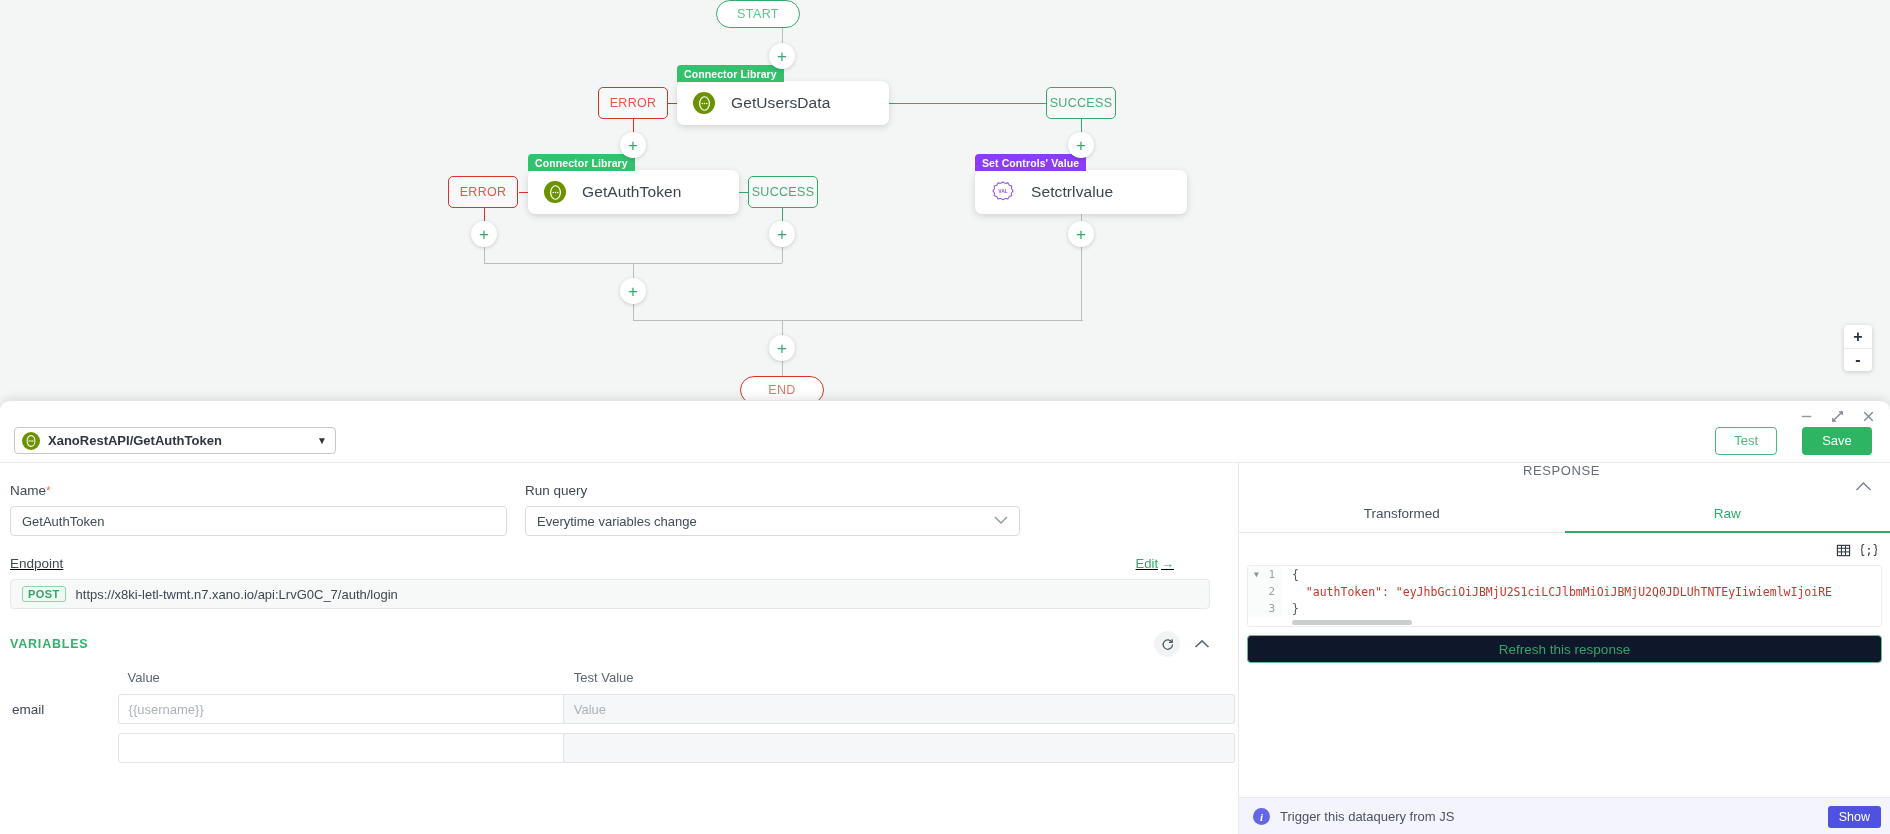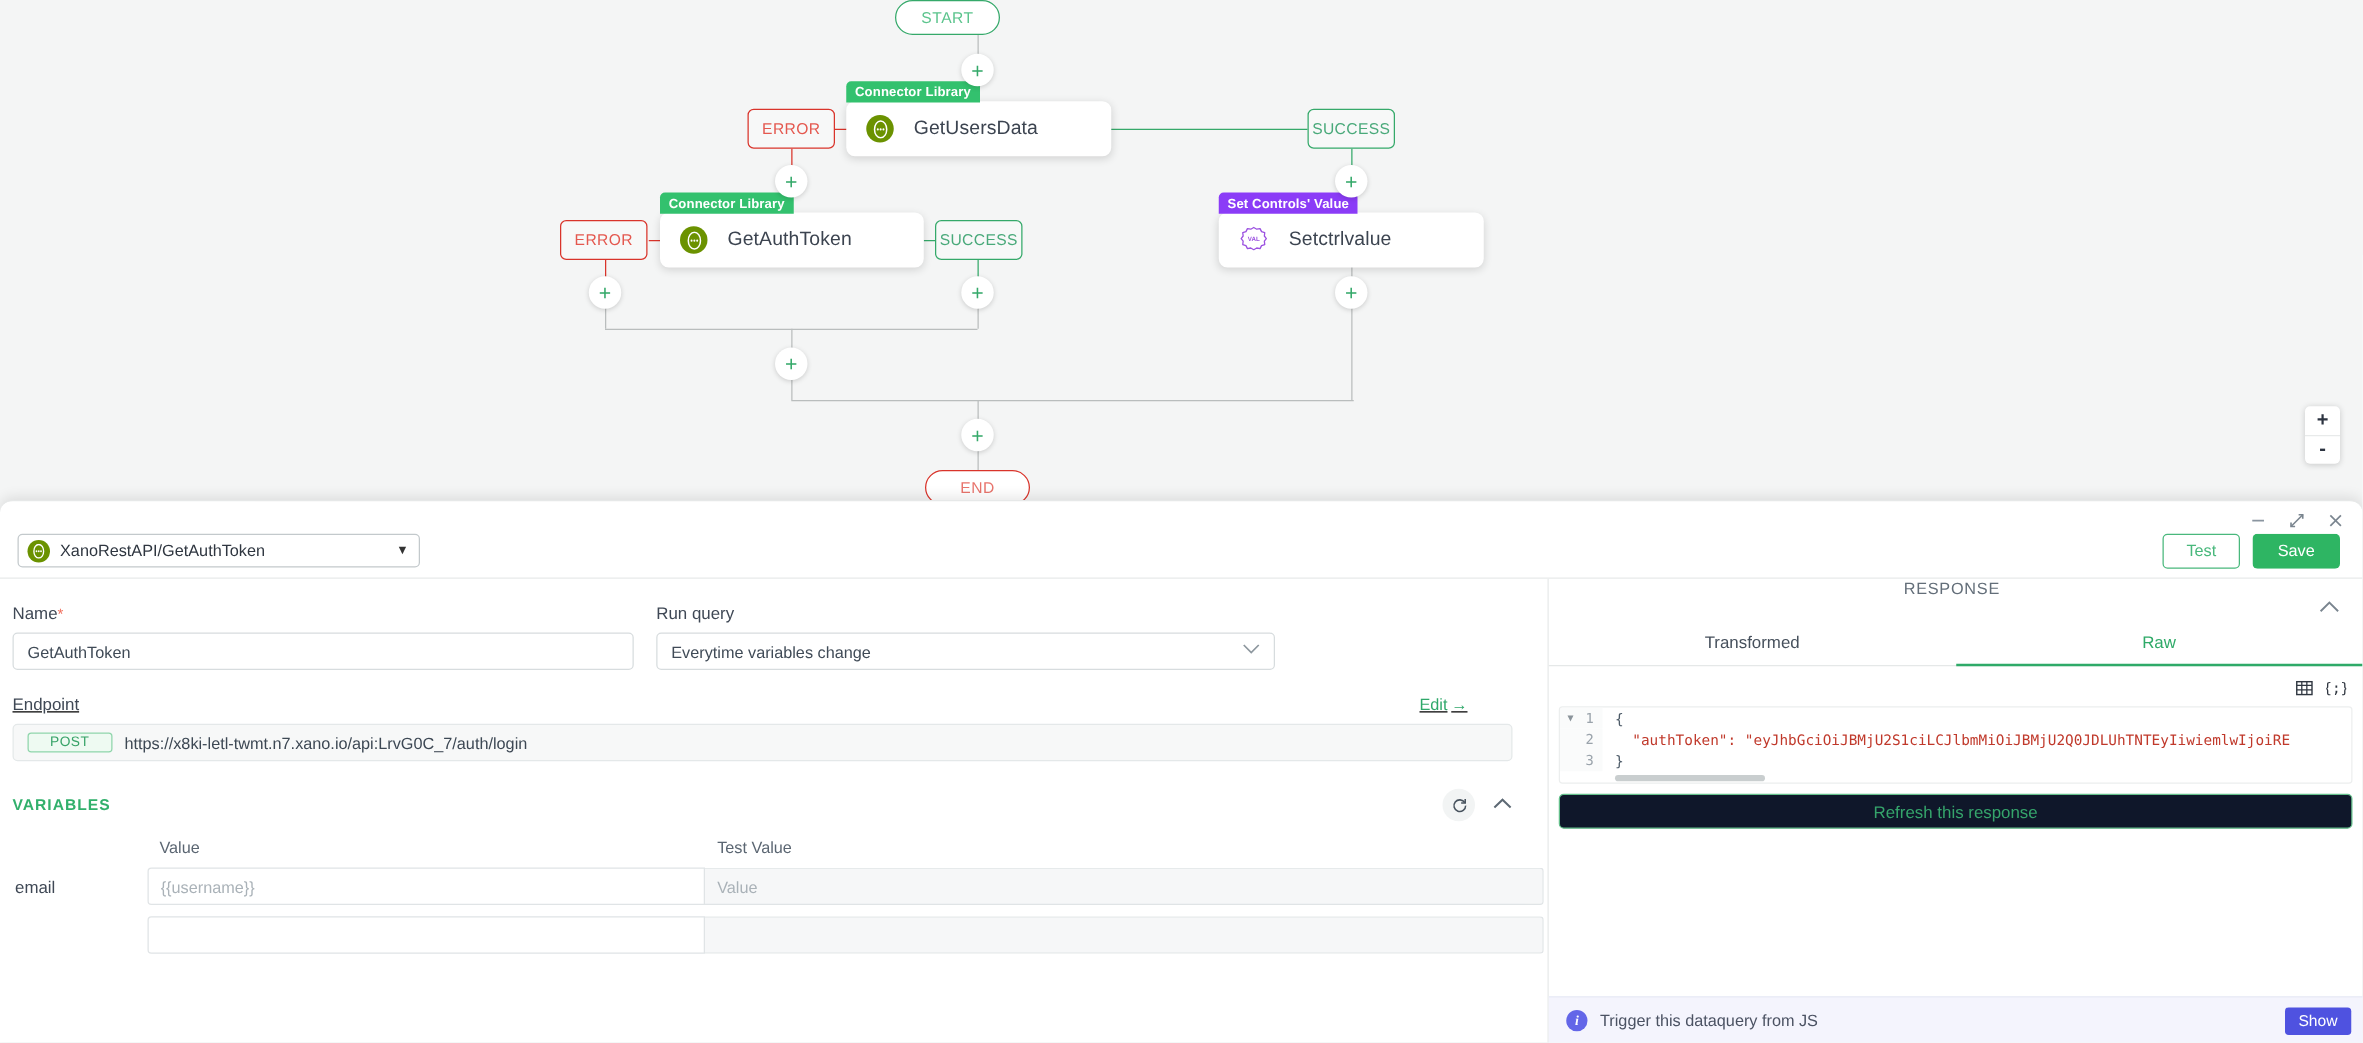--- a/index.html
+++ b/index.html
@@ -145,24 +145,24 @@
     width: 322px; height: 27px;
     border: 1px solid #c3c9cc;
     border-radius: 4px;
     display:flex; align-items:center;
     padding: 0 8px 0 7px;
     gap: 8px;
     font-size: 13px; color: #2f3640;
     background: #fff;
     cursor: pointer;
   }
-  .dq-select .cv { flex: 1; }
+  .dq-select .cv { flex: 1; font-weight: bold; }
   .dq-select .caret { font-size: 10px; color: #333; }
 
-  .tb-right { margin-left: auto; display: flex; gap: 10px; padding-right: 4px;}
+  .tb-right { margin-left: auto; display: flex; gap: 25px; padding-right: 4px;}
   .btn {
     height: 28px; padding: 0 18px;
     border-radius: 4px; font-size: 13px;
     display:flex;align-items:center;justify-content:center;
     cursor: pointer; border: 1px solid transparent;
   }
   .btn.ghost { border-color: #49b87c; color: #49b87c; background: #fff; }
   .btn.primary { background: #2eb563; color: #fff; min-width: 70px; }
 
   
@@ -188,22 +188,23 @@
   .sel-field { justify-content: space-between; cursor: pointer; }
   .sel-field .caret { color: #8d979e; font-size: 11px; }
 
   .edit-link {
     font-size: 13px; color: #2fa86a; cursor: pointer;
     display:flex; align-items:center; gap:3px;
   }
 
   .method {
     border: 1px solid #8fd5ab; background: #eefaf2; color: #38a368;
-    font-size: 11px; border-radius: 3px; padding: 1px 17px; margin-right: 10px;
+    font-size: 11px; border-radius: 3px; padding: 1px 5px; margin-right: 10px;
     letter-spacing: .4px;
+    font-weight: bold;
   }
   .url { font-size: 13px; color: #3d4854; }
 
   .sec-title {
     font-size: 12.5px; color: #32b06c; letter-spacing: .8px; font-weight: bold;
   }
   .sec-head { display:flex; align-items:center; }
   .sec-head .tools { margin-left:auto; display:flex; align-items:center; gap:14px; color:#5d6974;}
   .round-btn {
     width:26px;height:26px;border-radius:50%;background:#f2f4f4;

